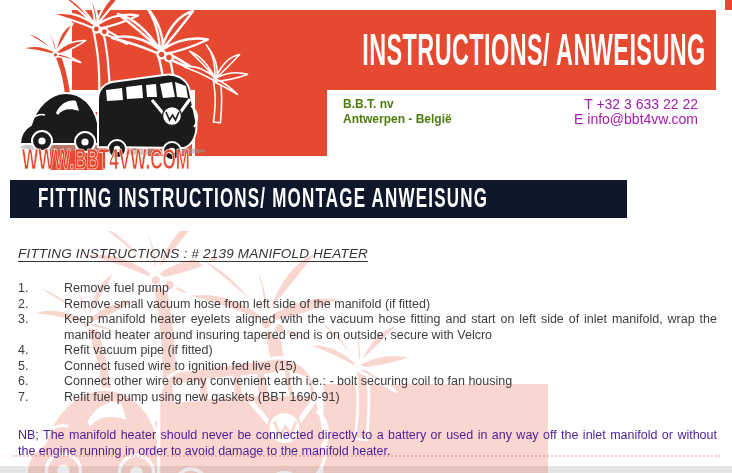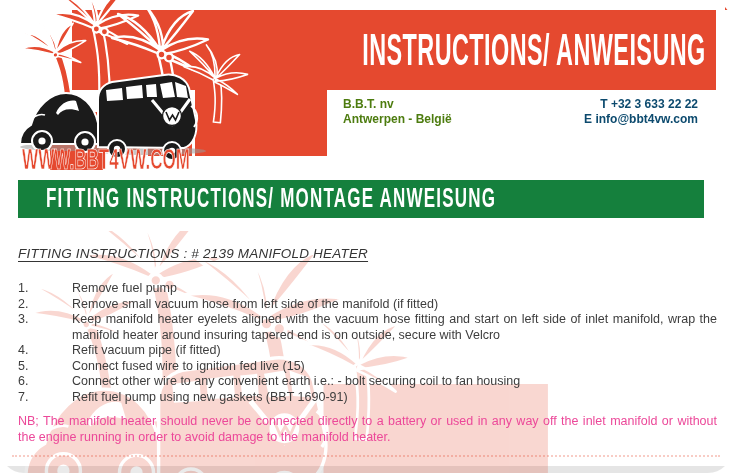--- a/index.html
+++ b/index.html
@@ -1,51 +1,51 @@
 <!DOCTYPE html>
 <html><head>
 <meta charset="utf-8">
 <style>
   html,body { margin:0; padding:0; background:#ffffff; }
   .page {
     position:relative; width:732px; height:473px; background:#ffffff;
-    overflow:hidden; font-family:"Liberation Sans", sans-serif;border-radius:24px;
+    overflow:hidden; font-family:"Liberation Sans", sans-serif;
   }
   
   .red-band { position:absolute; left:72px; top:10px; width:644px; height:80px; background:var(--accent); }
   .corner-notch { position:absolute; right:0; top:0; width:7px; height:10px; background:var(--accent); }
   .banner-title {
     position:absolute; right:26px; top:26px; height:48px;
     display:flex; align-items:center; justify-content:flex-end;
     color:#ffffff; font-weight:bold; font-size:26px; letter-spacing:0.5px;
     white-space:nowrap; transform:scale(0.9,1.7); transform-origin:right center;
   }
   .logo-svg { position:absolute; left:0; top:0; width:340px; height:180px;
     --c-red:#e5492f; --c-dark:#1b1b1b; --c-shadow:#9a9a9a; }
   .watermark-svg { position:absolute; left:-8px; top:231px; width:578px; height:306px;
     opacity:0.22; --c-red:#e5492f; --c-dark:#e5492f; --c-shadow:#f0b5ab; z-index:1; }
   .addr { position:absolute; left:343px; top:97px; font-size:12px; font-weight:bold;
     color:#4d7c0f; line-height:15.2px; }
-  .contact { position:absolute; right:34px; top:97px; font-size:12px; font-weight:bold;
-    color:#0c4a6e; line-height:15.2px; text-align:right; }
+  .contact { position:absolute; right:34px; top:97px; font-size:14px; font-weight:normal;
+    color:#a21caf; line-height:15.2px; text-align:right; }
   
-  .section-bar { position:absolute; left:10px; top:180px; width:686px; height:38px; background:#15803d;margin-left:8px; }
+  .section-bar { position:absolute; left:10px; top:180px; width:617px; height:38px; background:#0f172a; }
   .section-bar-title {
     position:absolute; left:28px; top:9px; color:#ffffff; font-weight:bold; font-size:17px;
     letter-spacing:1.2px; white-space:nowrap; transform:scale(1,1.6); transform-origin:left center;
   }
   .doc-heading { position:absolute; left:18px; top:246px; font-size:13.5px; color:#353535;
     letter-spacing:0.2px; text-decoration:underline; text-underline-offset:3px; z-index:2;font-style:italic; }
   .steps { position:absolute; left:18px; top:281px; width:699px; font-size:12.5px;
     line-height:15.5px; color:#3d3d3d; z-index:2; }
   .step-row { display:flex; }
   .step-num { flex:0 0 46px; }
-  .step-txt { flex:1 1 auto; text-align:justify;margin-left:8px; }
-  .note { position:absolute; left:18px; top:414px; width:699px; font-size:12.5px;
-    line-height:15.5px; color:#ec4899; text-align:justify; z-index:2; }
+  .step-txt { flex:1 1 auto; text-align:justify; }
+  .note { position:absolute; left:18px; top:428px; width:699px; font-size:12.5px;
+    line-height:15.5px; color:#4c1d95; text-align:justify; z-index:2; }
   
   .fold-line { position:absolute; left:12px; top:455px; width:708px; height:0;
     border-top:2px dotted rgba(229,73,47,0.28); z-index:1; }
   .page-edge { position:absolute; left:0; bottom:0; width:732px; height:7px;
     background:#d3d3d3; opacity:0.6; z-index:0; }
 </style>
 </head>
 <body>
 
 <div class="page" style="--accent:#e5492f;">

